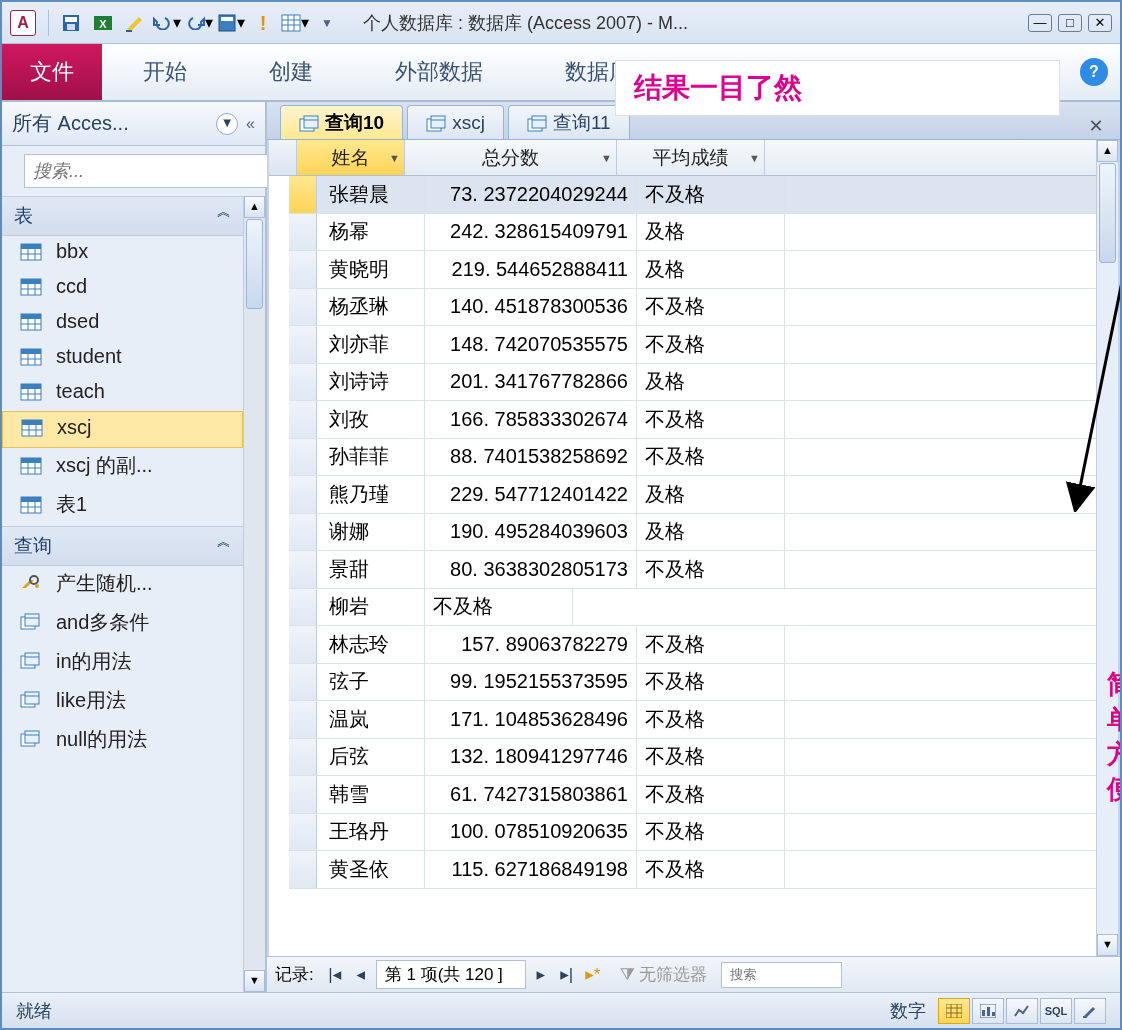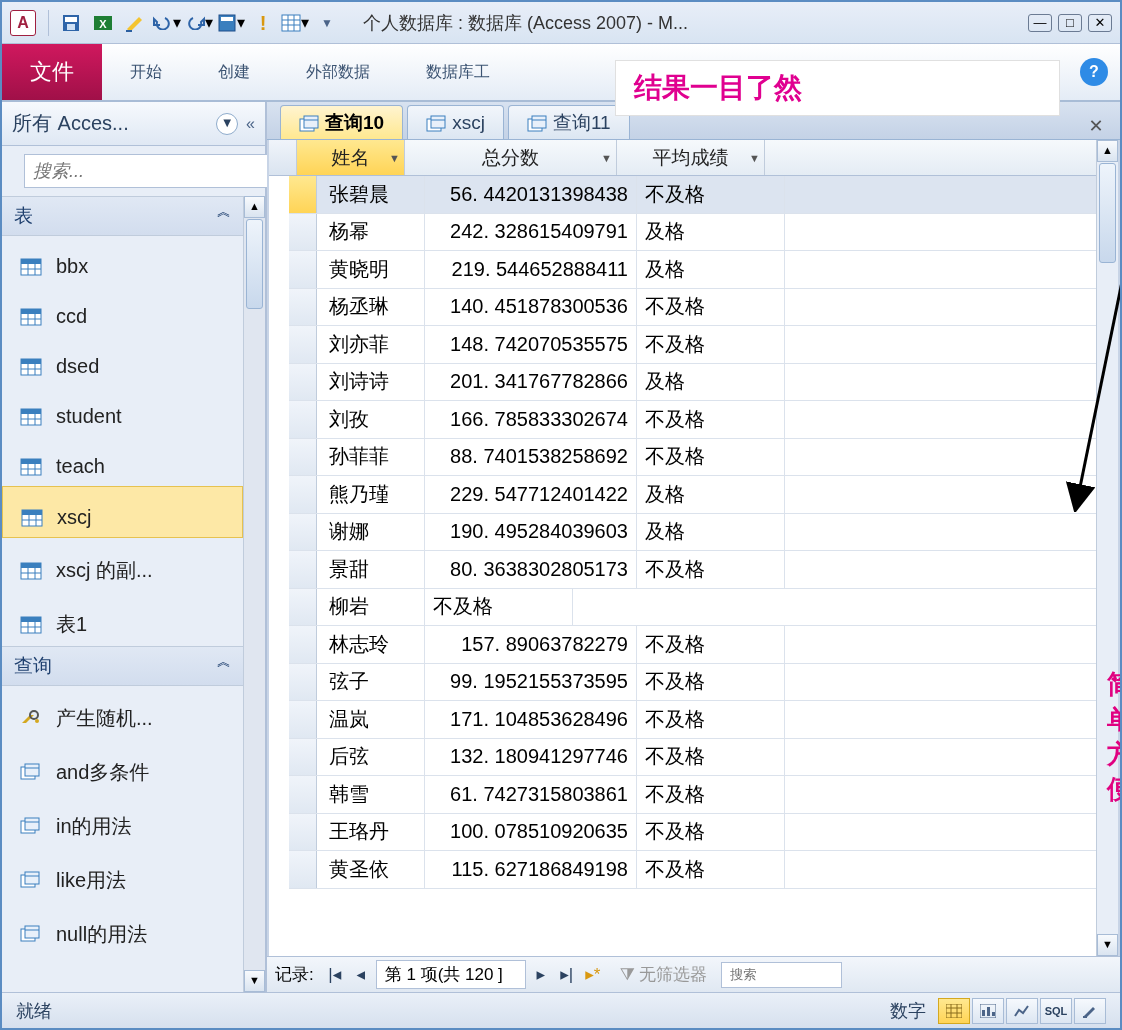--- a/index.html
+++ b/index.html
@@ -10,21 +10,21 @@
 .titlebar .app-icon { width: 26px; height: 26px; background: #fff; border: 1px solid #a02040; color: #a02040; font-weight: bold; text-align: center; line-height: 24px; border-radius: 3px; margin-right: 6px; }
 .titlebar .sep { width: 1px; height: 26px; background: #b0c0d8; margin: 0 6px; }
 .titlebar .qat-btn { width: 28px; height: 28px; display: flex; align-items: center; justify-content: center; margin: 0 2px; cursor: pointer; }
 .titlebar .title-text { margin-left: 20px; font-size: 18px; color: #333; flex: 1; white-space: nowrap; }
 .titlebar .win-controls { display: flex; gap: 6px; }
 .titlebar .win-btn { width: 24px; height: 18px; border: 1px solid #6b7b93; border-radius: 3px; display: flex; align-items: center; justify-content: center; font-size: 13px; cursor: pointer; }
 
 
 .ribbon { height: 58px; background: linear-gradient(#fff, #e4ecf6); border-bottom: 2px solid #a8bcd6; display: flex; align-items: stretch; position: relative; }
 .ribbon .file-tab { width: 100px; background: linear-gradient(#d0185e, #a01048); color: #fff; font-size: 22px; display: flex; align-items: center; justify-content: center; cursor: pointer; }
-.ribbon .tab { padding: 0 28px; font-size: 16px; color: #3b5372; display: flex; align-items: center; cursor: pointer; font-family: Liberation Mono, monospace; }
+.ribbon .tab { padding: 0 41px; font-size: 22px; color: #3b5372; display: flex; align-items: center; cursor: pointer; font-family: Liberation Mono, monospace; }
 .ribbon .help-icon { position: absolute; right: 12px; top: 14px; width: 28px; height: 28px; border-radius: 50%; background: #2e8be6; color: #fff; text-align: center; line-height: 28px; font-weight: bold; cursor: pointer; }
 
 
 .annotation1 { position: absolute; top: 60px; left: 615px; width: 445px; height: 56px; background: #fff; border: 1px solid #e0e0e0; z-index: 10; display: flex; align-items: center; justify-content: flex-start; padding-left: 18px; font-family: "KaiTi", cursive; font-size: 28px; color: #e00090; font-weight: bold; }
 .annotation2 { position: absolute; top: 565px; left: 840px; font-family: "KaiTi", cursive; font-size: 26px; color: #e00080; font-weight: bold; z-index: 5; }
 
 
 .arrow { position: absolute; top: 160px; left: 798px; z-index: 6; }
 
 
@@ -39,21 +39,21 @@
 .nav-search input { flex: 1; height: 34px; border: 1px solid #b0c0d8; background: #fff; padding: 0 8px; font-size: 18px; font-style: italic; color: #333; margin-left: 12px; }
 .nav-search .search-btn { width: 30px; height: 34px; border: 1px solid #b0c0d8; border-left: none; background: #f0f4fa; text-align: center; line-height: 30px; color: #1e4f8a; cursor: pointer; font-size: 16px; }
 .nav-body { flex: 1; overflow: hidden; position: relative; }
 .nav-scroll { position: absolute; right: 0; top: 0; bottom: 0; width: 22px; background: #e0e6f0; border-left: 1px solid #c0ccdc; }
 .nav-scroll .arrow-btn { height: 22px; background: linear-gradient(#f8fafd,#dae4f0); border: 1px solid #a8bcd6; text-align: center; line-height: 18px; font-size: 11px; cursor: pointer; }
 .nav-scroll .thumb { position: absolute; top: 23px; left: 2px; right: 2px; height: 90px; background: linear-gradient(#eef4fb, #c8d8ec); border: 1px solid #9ab4d4; border-radius: 3px; cursor: pointer; }
 .nav-scroll .btm { position: absolute; bottom: 0; left: 0; right: 0; }
 .nav-list { position: absolute; left: 0; right: 22px; top: 0; bottom: 0; overflow: hidden; }
 .nav-group-header { background: linear-gradient(#e0e8f4, #d2ddee); border-top: 1px solid #c0ccdc; border-bottom: 1px solid #c0ccdc; padding: 6px 12px; font-size: 19px; color: #1e3f6e; display: flex; cursor: pointer; }
 .nav-group-header .chev { margin-left: auto; font-size: 14px; }
-.nav-item { padding: 19px 10px 8px 18px; font-size: 20px; color: #222; display: flex; align-items: center; cursor: pointer; }
+.nav-item { padding: 4px 10px 8px 18px; font-size: 20px; color: #222; display: flex; align-items: center; cursor: pointer; }
 .nav-item.selected { background: #fde8a6; border: 1px solid #e6c250; }
 .nav-item .tbl-icon { width: 22px; height: 18px; margin-right: 14px; display: inline-block; }
 .tbl-icon svg, .qry-icon svg { display:block; }
 .nav-item .qry-icon { width: 22px; height: 20px; margin-right: 14px; display: inline-block; }
 
 
 .doc-area { flex: 1; display: flex; flex-direction: column; background: #c8d4e6; position: relative; }
 .doc-tabs { height: 38px; background: linear-gradient(#d8e2f0, #c4d2e6); border-bottom: 1px solid #9ab4d4; display: flex; align-items: flex-end; padding-left: 13px; }
 .doc-tab { height: 34px; padding: 0 18px; background: linear-gradient(#f2f6fb, #dce6f2); border: 1px solid #9ab4d4; border-bottom: none; border-radius: 4px 4px 0 0; margin-right: 4px; display: flex; align-items: center; gap: 8px; font-size: 19px; color: #2b4260; cursor: pointer; }
 .doc-tab.active { background: linear-gradient(#fff4d0, #ffe890); font-weight: bold; color: #000; }
@@ -399,21 +399,21 @@
               <span>平均成绩</span>
               <span class="dd">▼</span>
             </div>
         </div>
         <div class="ds-body" id="ds-body">
             <div class="ds-row selected">
               <div class="rowsel"></div>
               <div class="cell c-name">
                 <span class="c-name-inner">张碧晨</span>
               </div>
-              <div class="cell c-score">56. 4420131398438</div>
+              <div class="cell c-score">73. 2372204029244</div>
               <div class="cell c-avg">不及格</div>
             </div>
             <div class="ds-row">
               <div class="rowsel"></div>
               <div class="cell c-name">
                 <span class="c-name-inner">杨幂</span>
               </div>
               <div class="cell c-score">242. 328615409791</div>
               <div class="cell c-avg">及格</div>
             </div>

